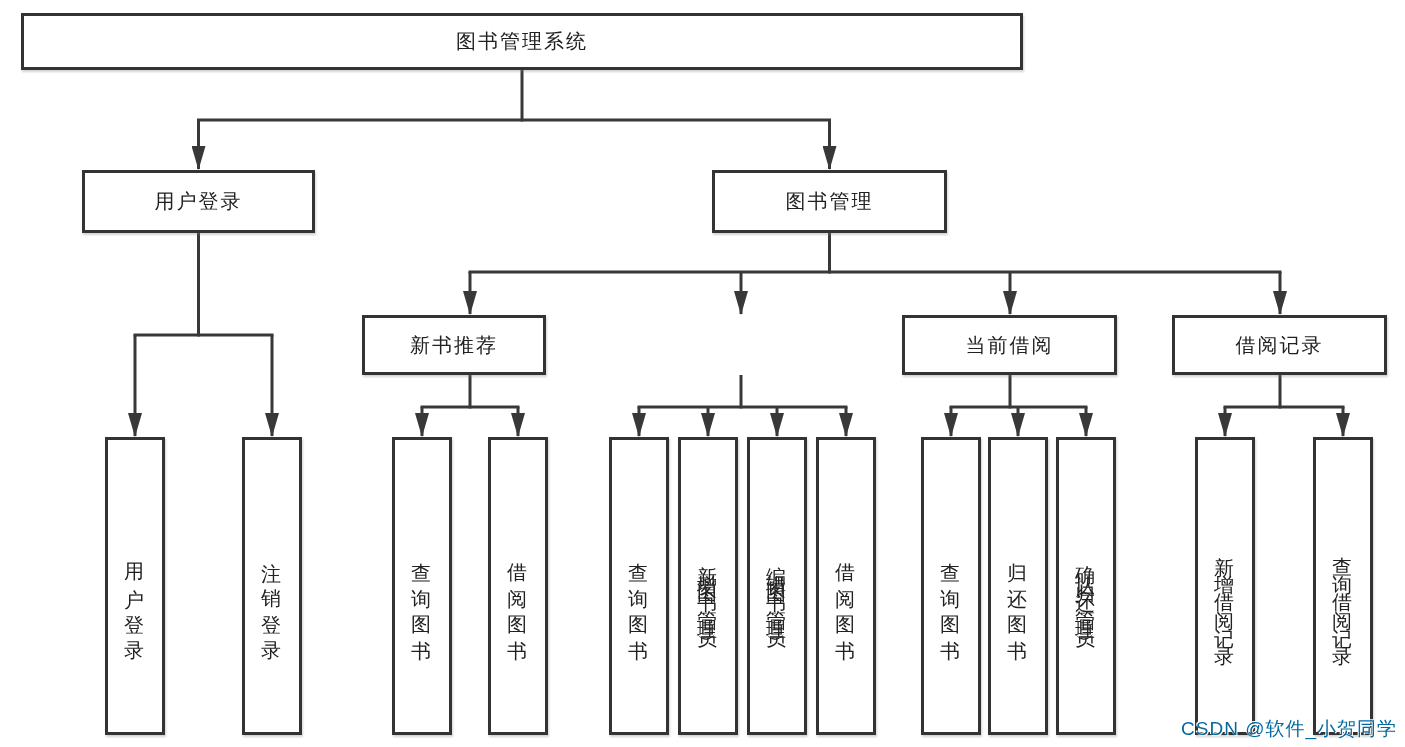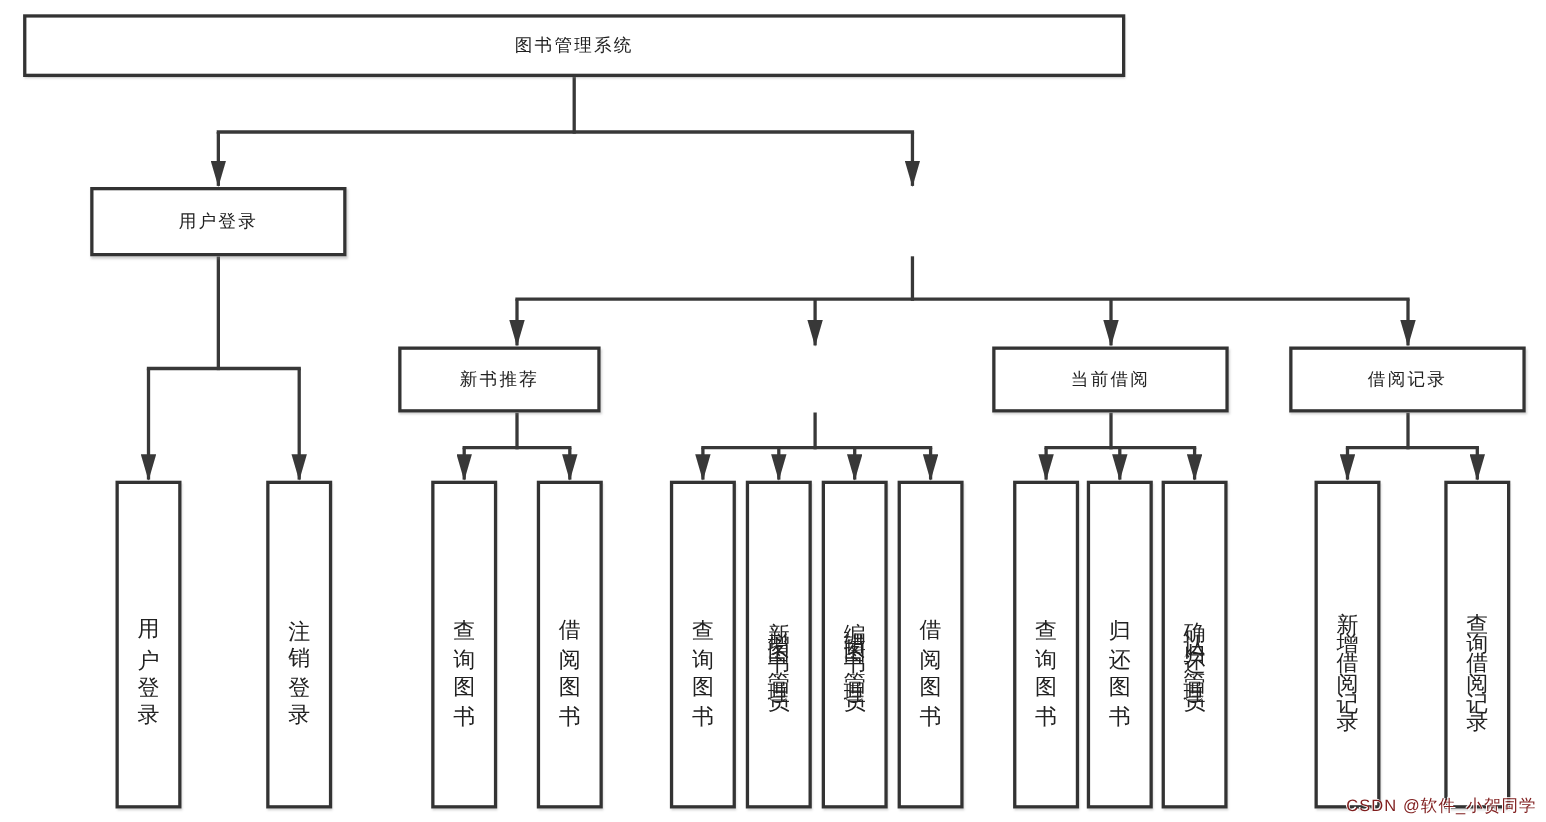--- a/index.html
+++ b/index.html
@@ -26,21 +26,21 @@
     box-sizing: border-box;
     background: #ffffff;
     border: 3px solid #333333;
     color: #212121;
     display: flex;
     align-items: center;
     justify-content: center;
     box-shadow: 1px 2px 2px rgba(130,130,130,0.35);
   }
   .node .lbl {
-    font-size: 16px;
+    font-size: 20px;
     letter-spacing: 2px;
     white-space: nowrap;
   }
   
   .h-node { }
   
   .v-node .lbl {
     writing-mode: vertical-rl;
     text-orientation: mixed;
     font-size: 20px;
@@ -70,22 +70,22 @@
   #l9  { left: 921px; }
   #l10 { left: 988px; }
   #l11 { left: 1056px; }
   #l12 { left: 1195px; }
   #l13 { left: 1313px; }
 
   .watermark {
     position: absolute;
     right: 8px;
     bottom: 5px;
-    font-size: 15px;
-    color: #7f1d1d;
+    font-size: 19px;
+    color: #0369a1;
     letter-spacing: 1px;
     text-shadow: 1px 1px 0 #ffffff, -1px -1px 0 #ffffff;
     white-space: nowrap;
   }
 </style>
 </head>
 <body>
 
 <div class="canvas">
 
@@ -139,20 +139,23 @@
     </g>
   </svg>
 
   <div class="node h-node" id="n-root">
     <span class="lbl">图书管理系统</span>
   </div>
 
   <div class="node h-node" id="n-login">
     <span class="lbl">用户登录</span>
   </div>
+  <div class="node h-node" id="n-mgmt">
+    <span class="lbl">图书管理</span>
+  </div>
 
   <div class="node h-node" id="n-newbook">
     <span class="lbl">新书推荐</span>
   </div>
   <div class="node h-node" id="n-current">
     <span class="lbl">当前借阅</span>
   </div>
   <div class="node h-node" id="n-records">
     <span class="lbl">借阅记录</span>
   </div>

